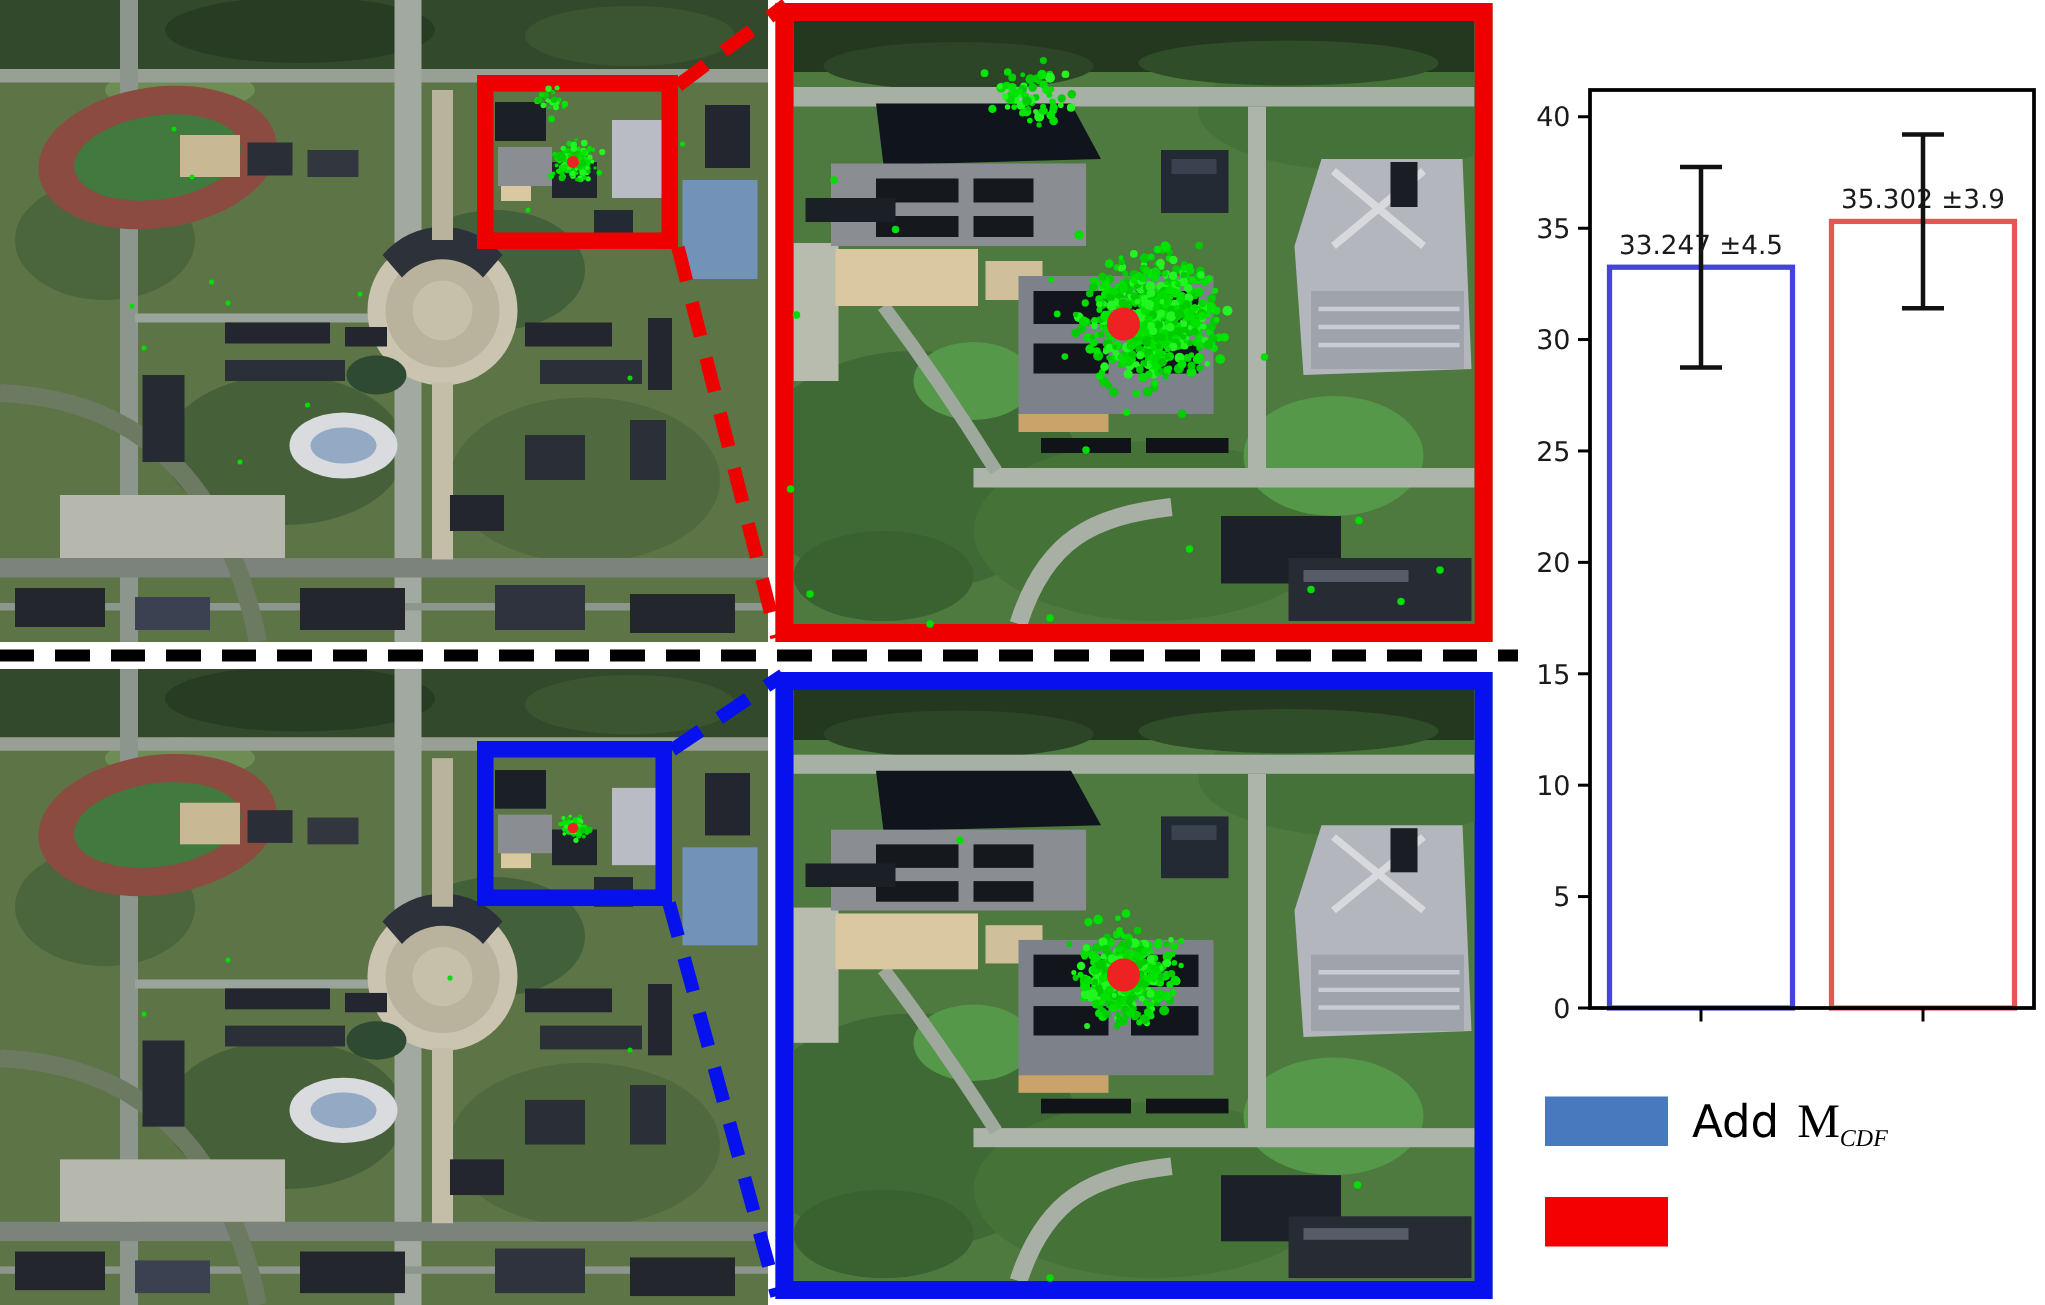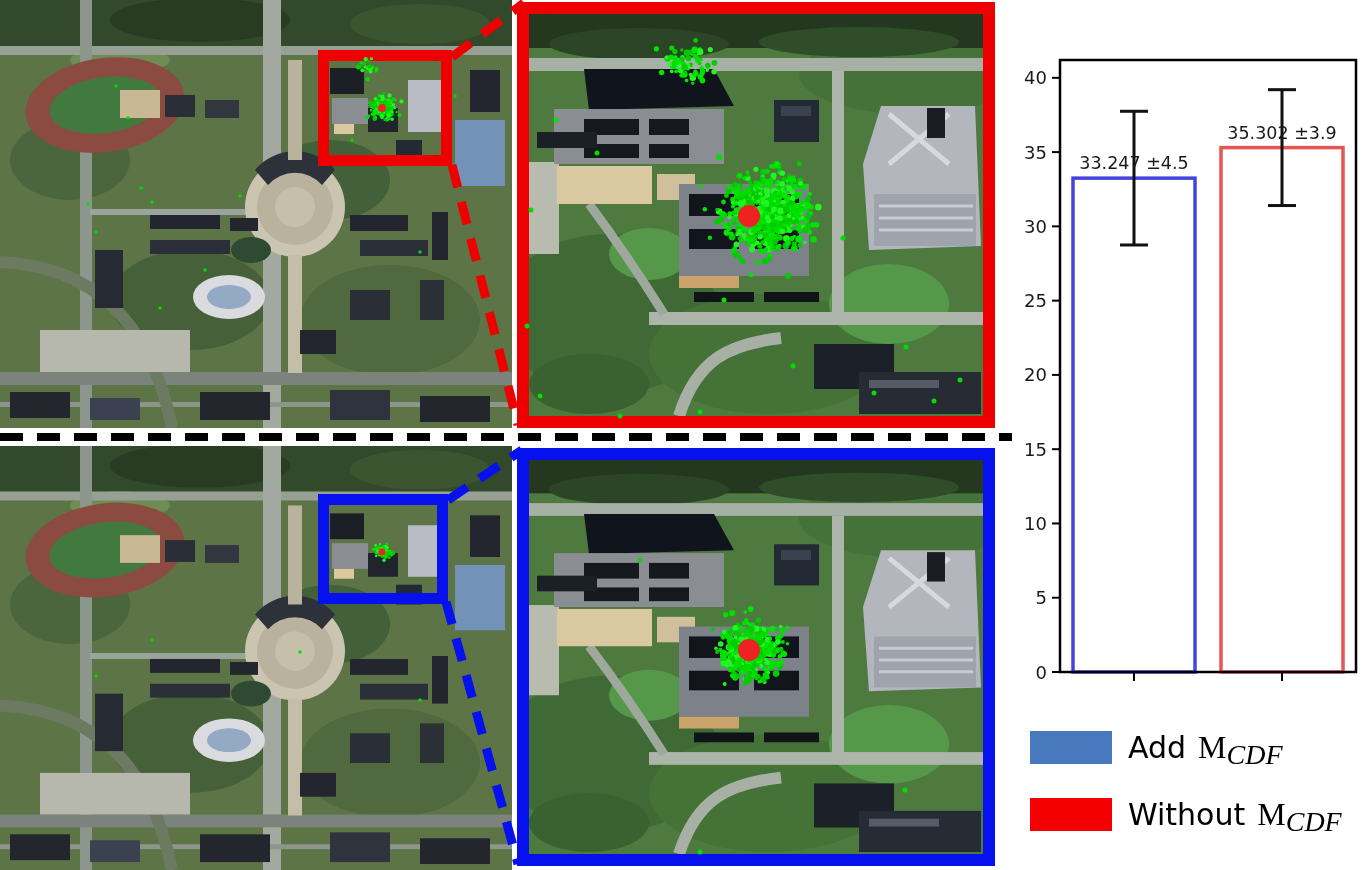--- a/index.html
+++ b/index.html
@@ -34,21 +34,21 @@
   
   .legend-row{left:1030px;height:34px;display:flex;align-items:center;z-index:2;}
   .legend-row-1{top:730px;}
   .legend-row-2{top:797px;}
   .legend-swatch{width:82px;height:33px;flex:0 0 auto;}
   .legend-label{margin-left:16px;font-size:30px;color:#000;white-space:nowrap;}
   .legend-label .mathm{
     font-family:"Liberation Serif","DejaVu Serif",serif;margin-left:12px;font-size:32px;
   }
   .legend-label .mathm sub{
-    font-style:italic;font-size:28px;line-height:0;vertical-align:-6px;
+    font-style:italic;font-size:16px;line-height:0;vertical-align:-6px;
   }
 </style>
 </head>
 <body>
 
 <svg width="0" height="0" style="position:absolute">
   <defs>
 
     <g id="campus-map">
       <rect x="0" y="0" width="512" height="428" fill="#5d7446"></rect>
@@ -1760,16 +1760,13 @@
   </div>
 
 <div class="abs legend-row legend-row-1">
   <div class="legend-swatch" style="background-color: rgb(72, 120, 190);"></div>
   <div class="legend-label">
     <span>Add</span><span class="mathm"><span>M</span><sub>CDF</sub></span>
   </div>
 </div>
 <div class="abs legend-row legend-row-2">
   <div class="legend-swatch" style="background-color: rgb(245, 0, 0);"></div>
-  <div class="legend-label">
-    <span>Without</span><span class="mathm"><span>M</span><sub>CDF</sub></span>
-  </div>
 </div>
 
 </body></html>

